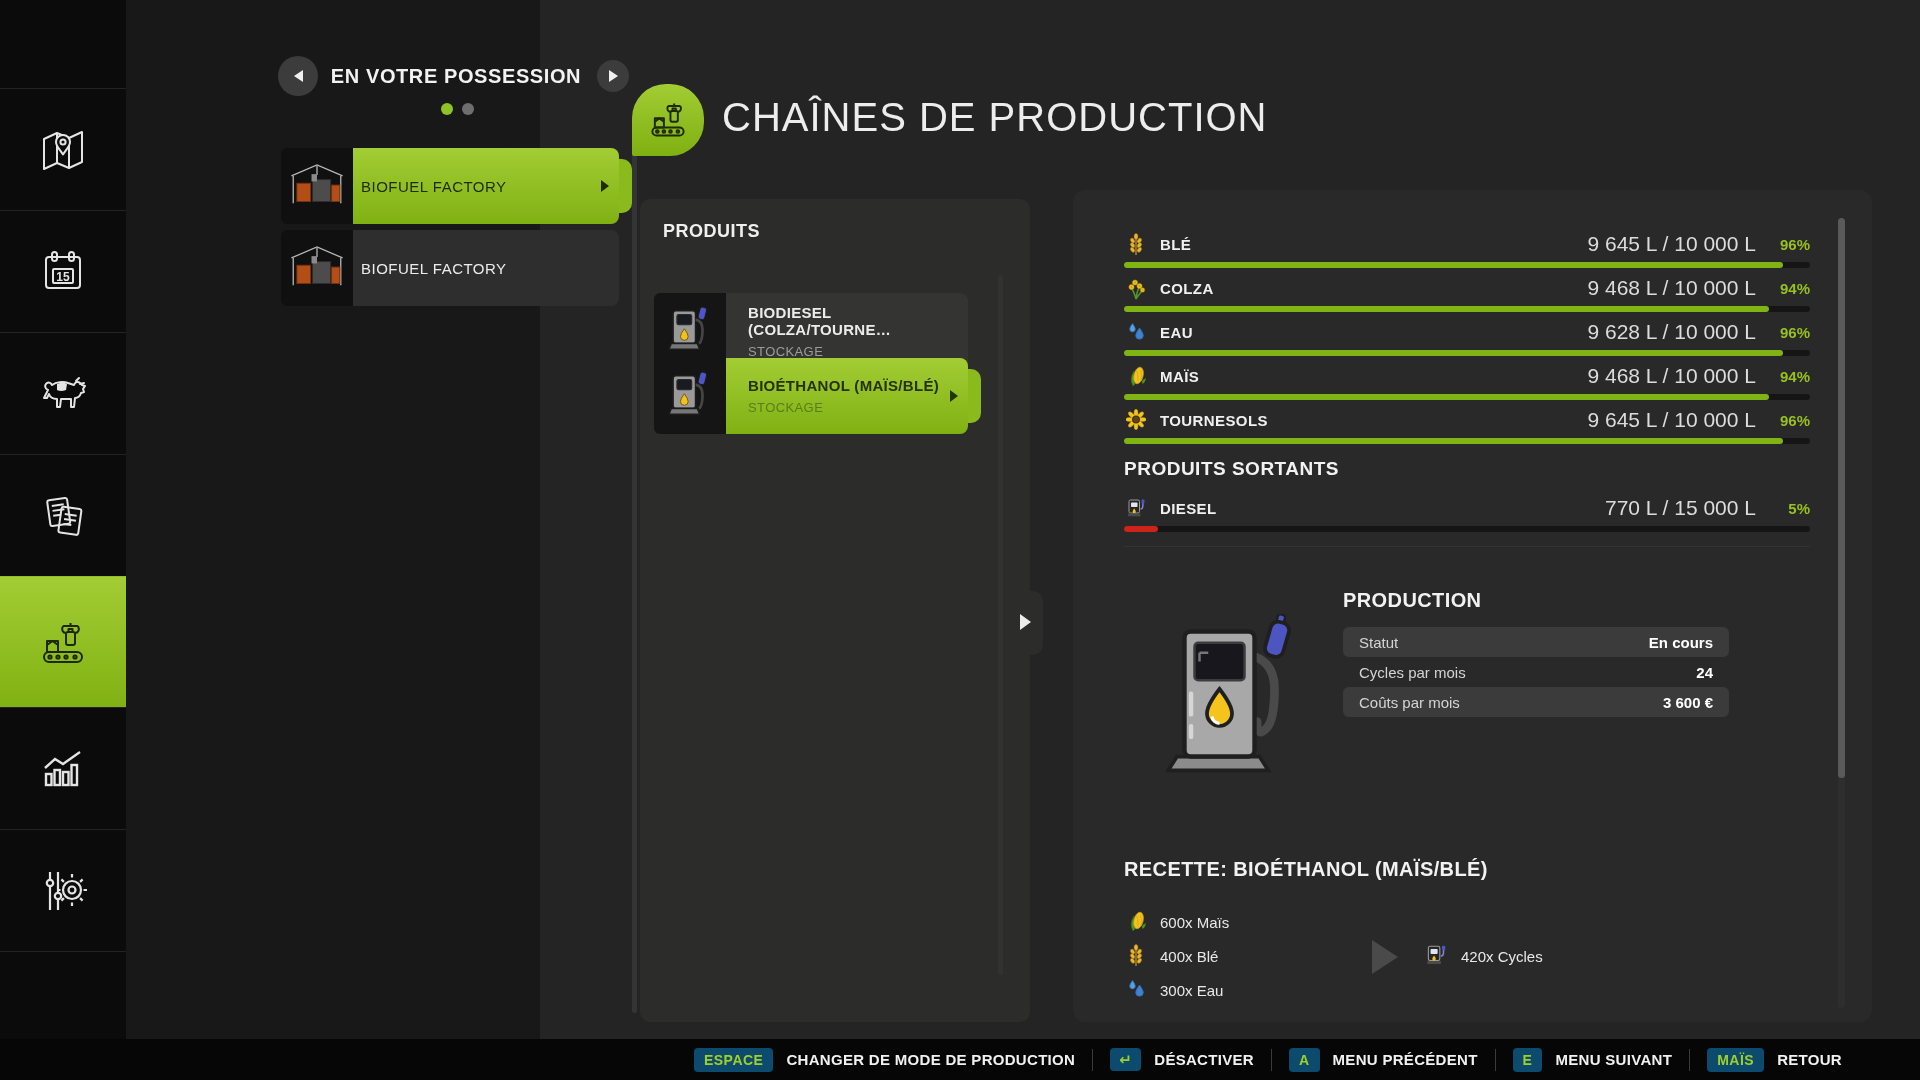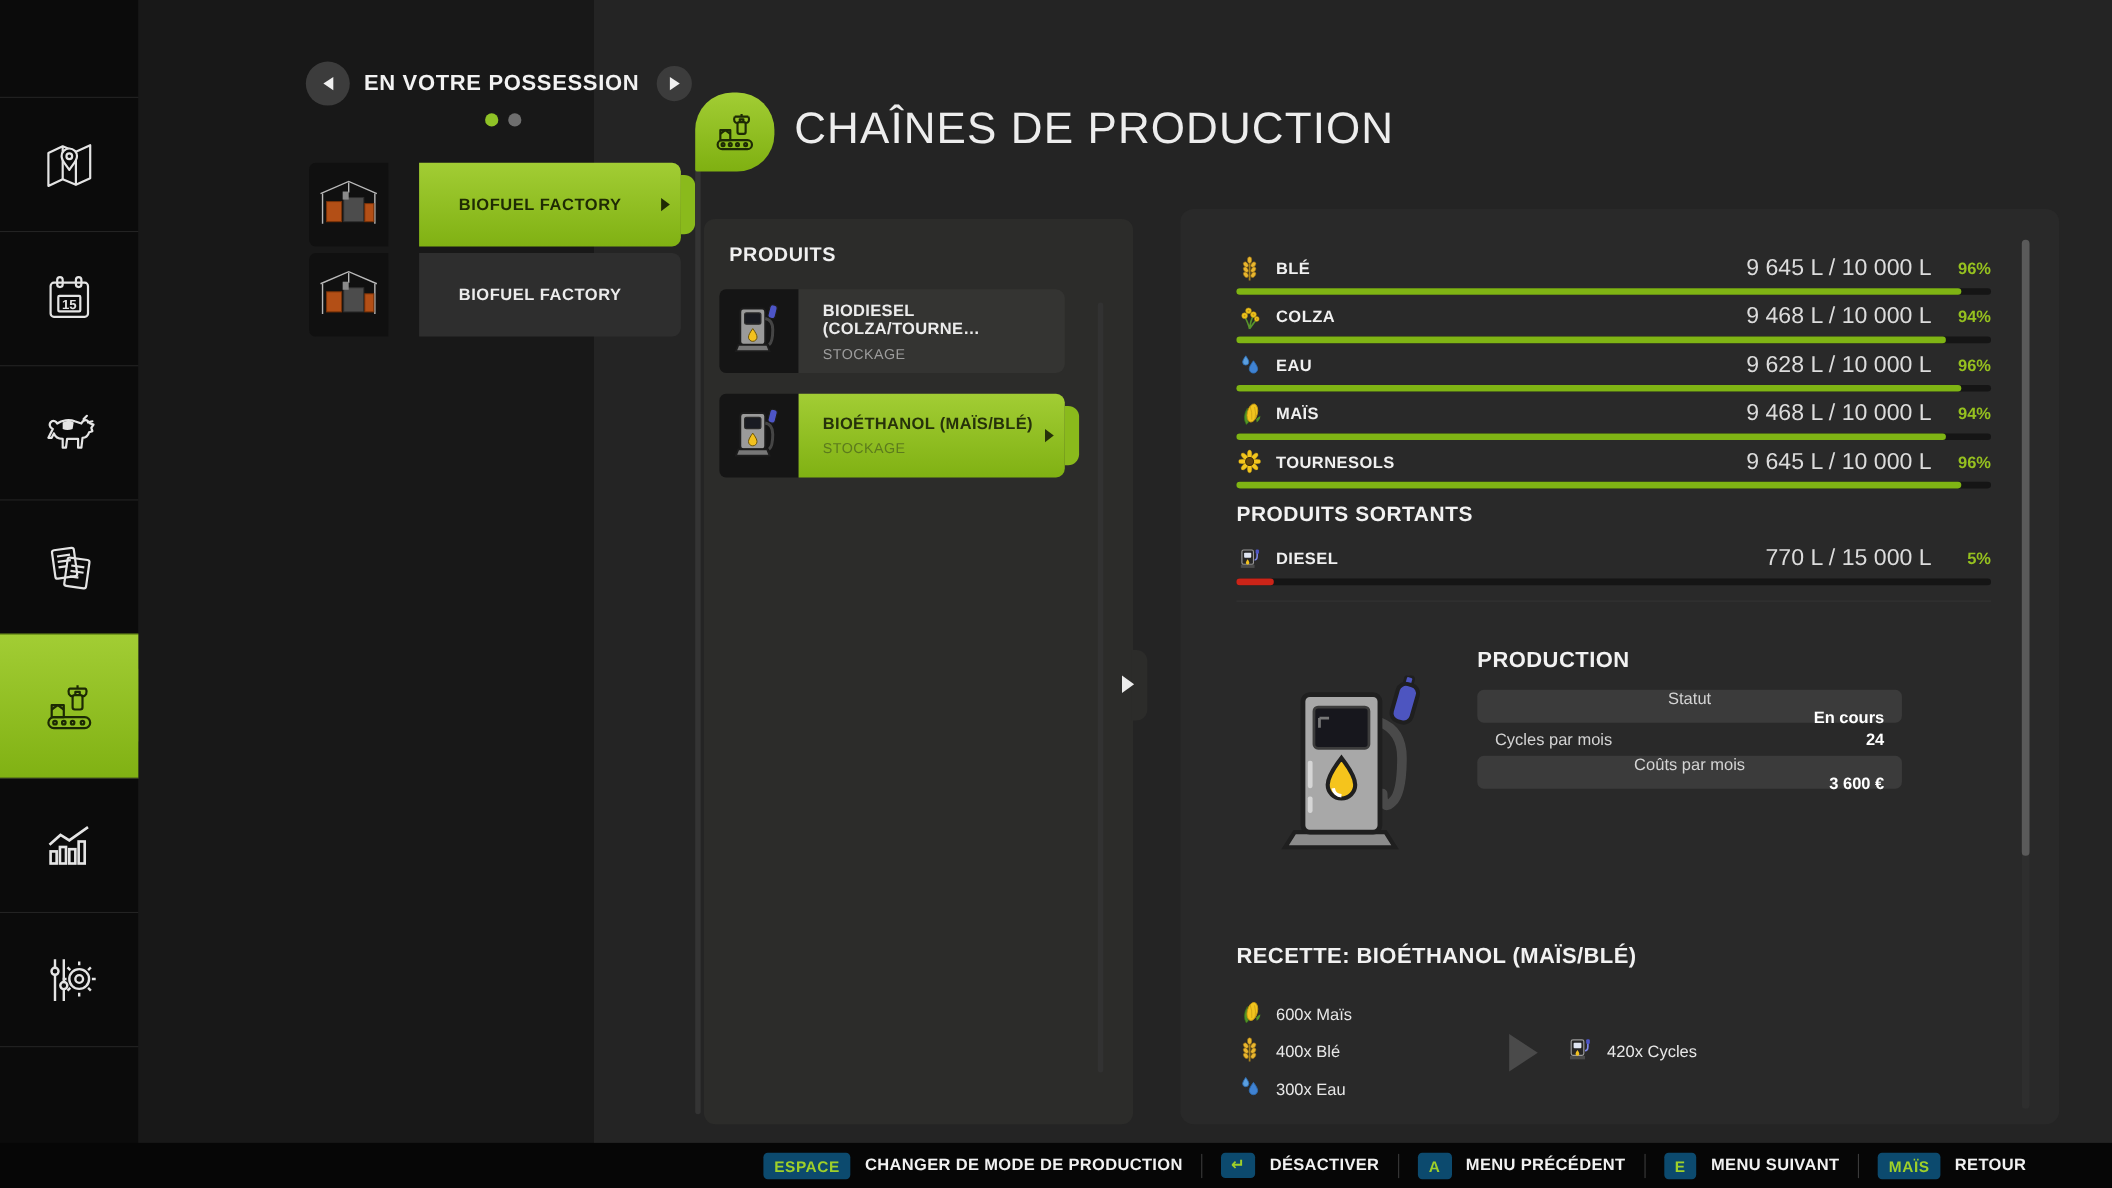--- a/index.html
+++ b/index.html
@@ -24,22 +24,22 @@
   .tri-left{width:0;height:0;border-right:9px solid #f0f0f0;border-top:6px solid transparent;border-bottom:6px solid transparent;}
   .tri-right{width:0;height:0;border-left:9px solid #f0f0f0;border-top:6px solid transparent;border-bottom:6px solid transparent;}
   .poss-title{position:absolute;left:190px;top:65px;width:280px;text-align:center;font-size:20px;font-weight:700;
       color:#f2f2f2;letter-spacing:.6px;}
   .dot{position:absolute;top:103px;width:12px;height:12px;border-radius:50%;}
   .dot1{left:315px;background:#8fc226;}
   .dot2{left:336px;background:#6e6e6e;}
   .fitem{position:absolute;left:155px;width:338px;height:76px;display:flex;cursor:pointer;}
   .fitem .thumb{width:72px;height:76px;background:#101010;border-radius:6px 0 0 6px;flex:none;
       display:flex;align-items:center;justify-content:center;}
-  .fitem .fbody{flex:1;border-radius:0 8px 8px 0;display:flex;align-items:center;padding:0 36px;position:relative;
-      font-size:15px;font-weight:700;letter-spacing:.5px;margin-left:28px;}
+  .fitem .fbody{flex:1;border-radius:0 8px 8px 0;display:flex;align-items:center;padding:0 8px;position:relative;
+      font-size:15px;font-weight:400;letter-spacing:.5px;}
   .fitem.sel .fbody{background:linear-gradient(180deg,#a2cd34,#80b113);color:#1f2b04;}
   .fitem.sel .fbody::after{content:"";position:absolute;right:-13px;top:11px;width:13px;height:54px;
       background:#8aba1c;border-radius:0 10px 10px 0;}
   .fitem:not(.sel) .fbody{background:#2e2e2e;color:#ececec;}
   .item-arrow{position:absolute;right:10px;top:32px;width:0;height:0;
       border-left:8px solid #1f2b04;border-top:6px solid transparent;border-bottom:6px solid transparent;}
   .poss-scroll{position:absolute;left:506px;top:147px;width:5px;height:866px;background:#343434;border-radius:3px;cursor:pointer;}
 
   
   .page-icon{position:absolute;left:632px;top:84px;width:72px;height:72px;
@@ -79,21 +79,21 @@
   .frow .fpct{width:54px;text-align:right;font-size:15px;font-weight:700;color:#96c11f;}
   .frow .bar{position:absolute;left:0;right:0;bottom:2px;height:6px;background:#151515;border-radius:3px;}
   .frow .bar .fill{height:100%;border-radius:3px;}
   .sect-title{position:absolute;left:51px;font-size:19px;font-weight:700;letter-spacing:.5px;color:#f2f2f2;}
   .out-sep{position:absolute;left:51px;top:356px;width:686px;height:1px;background:#3a3a3a;opacity:.6;}
 
   .prod-title{position:absolute;left:270px;top:399px;font-size:20px;font-weight:700;letter-spacing:.4px;color:#f2f2f2;}
   .pump-big{position:absolute;left:84px;top:424px;}
   .ptable{position:absolute;left:270px;top:437px;width:386px;}
   .trow{display:flex;align-items:center;height:30px;padding:0 16px;font-size:15px;}
-  .trow.alt{background:#3b3b3b;border-radius:6px;flex-direction:column;}
+  .trow.alt{background:#3b3b3b;border-radius:6px;}
   .trow .tl{color:#d4d4d4;}
   .trow .tv{margin-left:auto;font-weight:700;color:#fff;}
 
   .recipe-title{position:absolute;left:51px;top:668px;font-size:20px;font-weight:700;letter-spacing:.4px;color:#f2f2f2;}
   .rrow{position:absolute;height:24px;display:flex;align-items:center;gap:14px;font-size:15px;color:#e8e8e8;}
   .rarrow{position:absolute;left:299px;top:750px;width:0;height:0;
       border-left:26px solid #4a4a4a;border-top:17px solid transparent;border-bottom:17px solid transparent;}
   .rscroll{position:absolute;left:765px;top:28px;width:7px;height:790px;background:#2e2e2e;border-radius:4px;cursor:pointer;}
   .rthumb{position:absolute;left:765px;top:28px;width:7px;height:560px;background:#5a5a5a;border-radius:4px;cursor:pointer;}
 
@@ -266,21 +266,21 @@
         <path d="M33.5 17 v-3 h4 v3"></path>
         <path d="M35.5 8 v3 M28 11 h15 M28 11 c-2 4 0 7 3 7 M43 11 c2 4 0 7 -3 7"></path>
       </g>
     </svg>
   </div>
   <h1 class="page-title" style="margin:0">CHAÎNES DE PRODUCTION</h1>
 
   <section class="products">
     <div class="panel-h">PRODUITS</div>
 
-    <div class="pitem" style="top:64px">
+    <div class="pitem" style="top:94px">
       <div class="thumb">
         <svg width="46" height="50" viewBox="0 0 40 44">
           <rect x="5" y="4" width="20" height="29" rx="2.5" fill="#9a9a9a" stroke="#1c1c1c" stroke-width="1.6"></rect>
           <rect x="8.5" y="7.5" width="13" height="9" rx="1.5" fill="#191b22" stroke="#2a2a2a"></rect>
           <path d="M15 20 q3.4 4.6 3.4 6.8 a3.4 3.4 0 1 1 -6.8 0 q0 -2.2 3.4 -6.8z" fill="#f2c11e" stroke="#6b5408" stroke-width="0.8"></path>
           <path d="M3.5 33 h23 l2 5 h-27 z" fill="#777" stroke="#1c1c1c" stroke-width="1.4"></path>
           <path d="M25 12 q6 1 6 9 q0 10 -3 12" fill="none" stroke="#454545" stroke-width="2.4"></path>
           <g transform="rotate(14 31 6)">
               <rect x="28" y="1" width="6" height="11" rx="2.4" fill="#4d55c7" stroke="#1c1c1c"></rect>
             </g>

